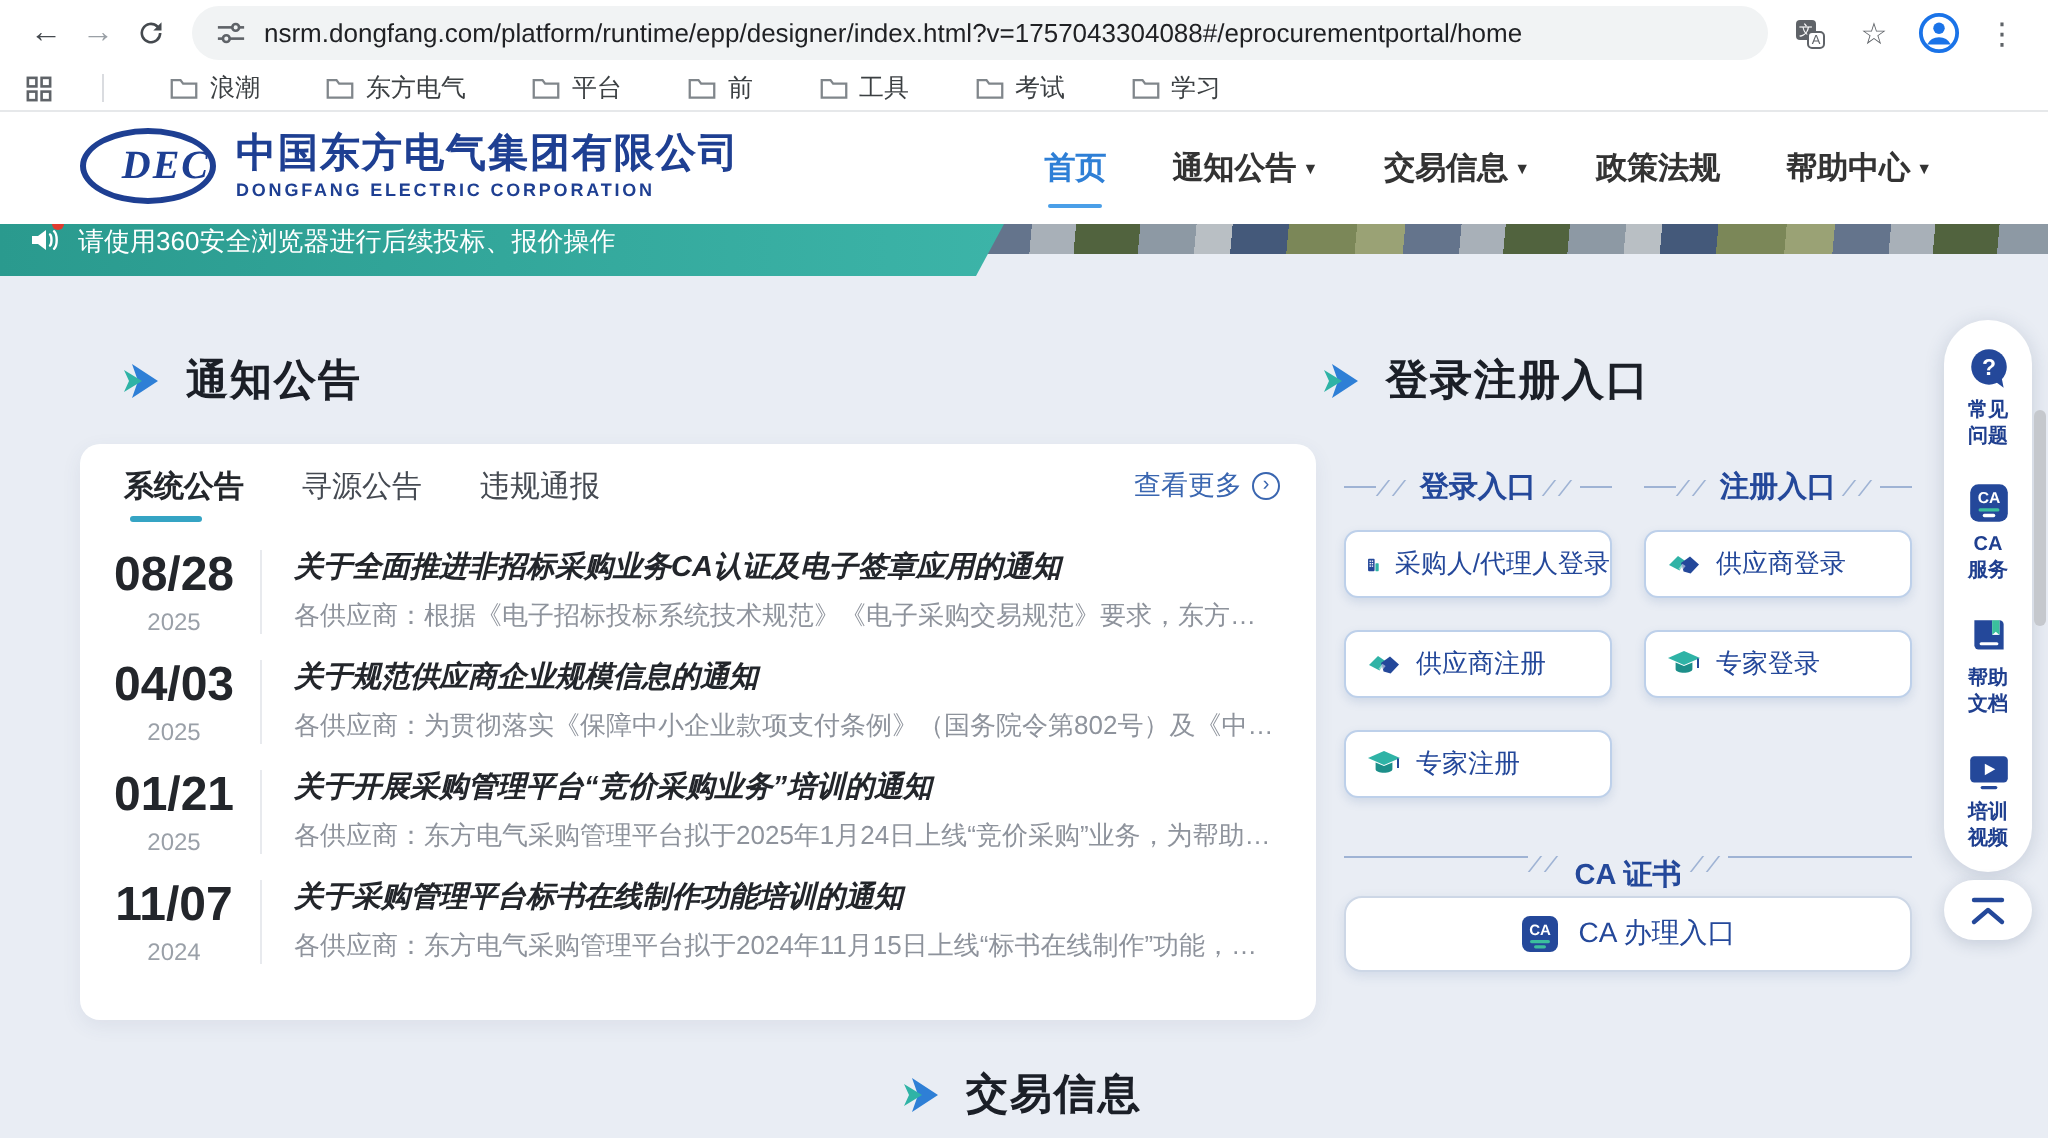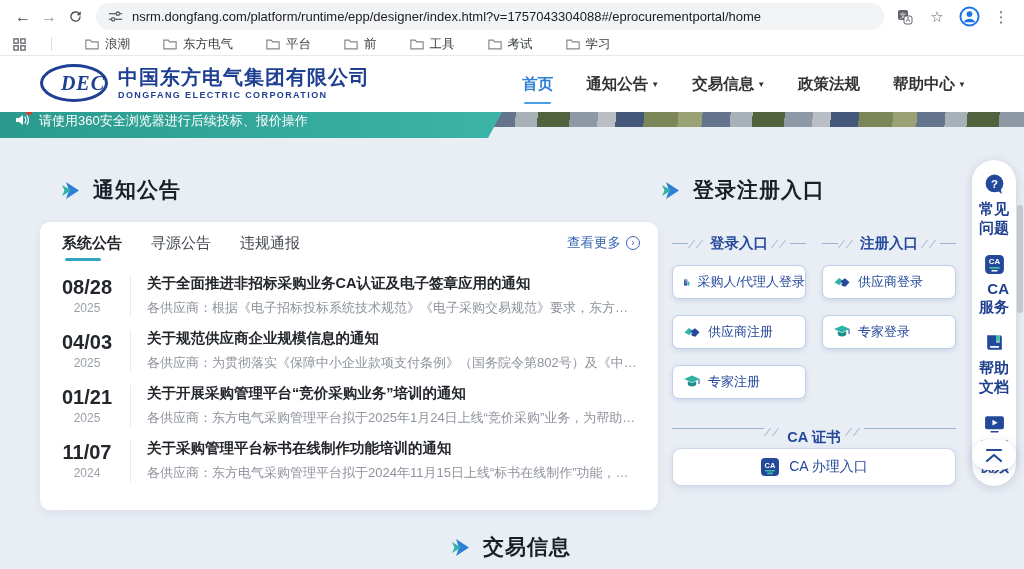--- a/index.html
+++ b/index.html
@@ -55,25 +55,25 @@
   .card { position:absolute; left:40px; top:222px; width:618px; height:288px; background:#fff; border-radius:10px; box-shadow:0 3px 10px rgba(60,80,120,.08); z-index:1; }
   .tabs { height:42px; display:flex; align-items:center; padding:0 18px 0 22px; }
   .tab { font-size:15px; color:#454a52; margin-right:29px; height:42px; display:flex; align-items:center; position:relative; cursor:pointer; }
   .tab.active { font-weight:bold; color:#23262b; }
   .tab.active::after { content:''; position:absolute; left:3px; bottom:3px; width:36px; height:3px; background:#35a4c4; border-radius:2px; }
   .more { margin-left:auto; display:flex; align-items:center; gap:5px; color:#3a66b0; font-size:13.5px; cursor:pointer; }
   .morecircle { width:14px; height:14px; border:1px solid #3a66b0; border-radius:50%; display:flex; align-items:center; justify-content:center; font-size:10px; line-height:1; padding-bottom:1px; }
   .alist { padding:4px 18px 0 14px; }
   .arow { display:flex; align-items:center; height:55px; }
   .adate { width:66px; display:flex; flex-direction:column; align-items:center; flex:none; }
-  .mmdd { font-size:20px; font-weight:bold; color:#23262b; }
+  .mmdd { font-size:24px; font-weight:bold; color:#23262b; }
   .yy { font-size:12px; color:#9aa0a8; margin-top:2px; }
   .vsep { width:1px; height:42px; background:#e8eaee; margin:0 16px 0 10px; flex:none; }
   .atexts { flex:1; min-width:0; }
-  .atitle { font-size:14.5px; font-weight:bold; color:#23262b; white-space:nowrap; overflow:hidden; text-overflow:ellipsis; }
+  .atitle { font-size:14.5px; font-weight:bold; color:#23262b; white-space:nowrap; overflow:hidden; text-overflow:ellipsis;font-style:italic; }
   .adesc { font-size:13px; color:#8e939c; margin-top:6px; white-space:nowrap; overflow:hidden; text-overflow:ellipsis; }
 
   
   .login { position:absolute; left:660px; top:176px; width:300px; z-index:1; }
   .login-title { position:absolute; top:0; left:2px; }
   .subheads { position:absolute; top:58px; left:12px; width:284px; display:flex; justify-content:space-between; }
   .sh { width:134px; display:flex; align-items:center; justify-content:center; gap:3px; }
   .sh .lbl { font-size:14.5px; font-weight:bold; color:#24489a; margin:0 3px; white-space:nowrap; }
   .dl { height:1px; background:#9fb3d4; flex:1; }
   .sl { width:5px; height:8px; border-left:1px solid #9fb3d4; transform:skewX(-38deg); }
@@ -81,21 +81,21 @@
   .lbtn { height:34px; background:#fff; border:1px solid #bdd0ea; border-radius:7px; box-shadow:0 2px 5px rgba(90,120,170,.18); display:flex; align-items:center; justify-content:flex-start; padding-left:10px; gap:7px; cursor:pointer; }
   .lbtn .lb { font-size:13px; color:#24489a; white-space:nowrap; }
   .ca-head { position:absolute; top:252px; left:12px; width:284px; display:flex; align-items:flex-start; gap:3px; }
   .ca-head .lbl { font-size:14.5px; font-weight:bold; color:#24489a; margin:0 4px; white-space:nowrap; }
   .ca-btn { position:absolute; top:272px; left:12px; width:284px; height:38px; background:#fff; border:1px solid #cdd7e6; border-radius:9px; box-shadow:0 2px 6px rgba(90,120,170,.16); display:flex; align-items:center; justify-content:center; gap:9px; cursor:pointer; }
   .ca-btn .lb { font-size:14px; color:#24489a; }
 
   
   .floatbar { position:absolute; left:972px; top:160px; width:44px; background:#fff; border-radius:22px; box-shadow:0 2px 10px rgba(40,60,100,.18); padding:13px 0 10px; display:flex; flex-direction:column; align-items:center; gap:15px; z-index:3; }
   .fitem { display:flex; flex-direction:column; align-items:center; gap:4px; cursor:pointer; }
-  .fitem .fl { font-size:15px; font-weight:bold; color:#1f3f8f; line-height:1.25; text-align:right; }
+  .fitem .fl { font-size:10px; font-weight:bold; color:#1f3f8f; line-height:1.25; text-align:center; }
   .topbtn { position:absolute; left:972px; top:440px; width:44px; height:30px; background:#fff; border-radius:16px; box-shadow:0 2px 8px rgba(40,60,100,.18); display:flex; align-items:center; justify-content:center; z-index:3; cursor:pointer; }
 
   
   .sb-thumb { position:absolute; right:1px; top:205px; width:6px; height:108px; background:#c5c8cd; border-radius:3px; z-index:6; }
 
   
   .trade-title { position:absolute; left:452px; top:533px; }
 </style>
 </head>
 <body>

